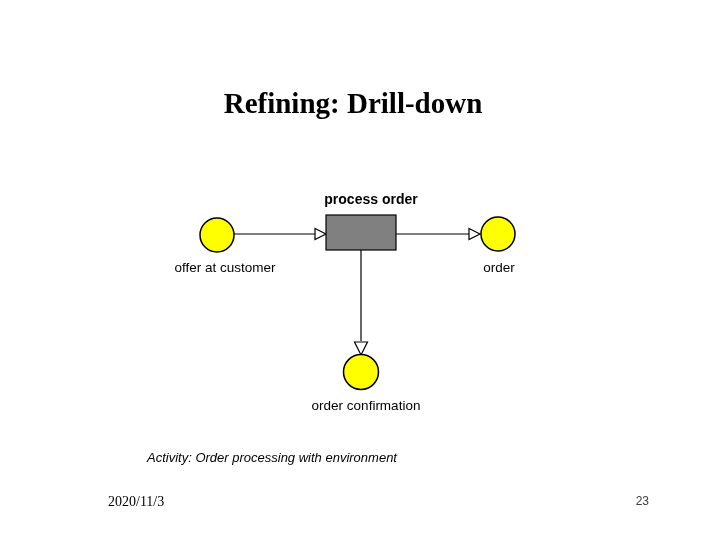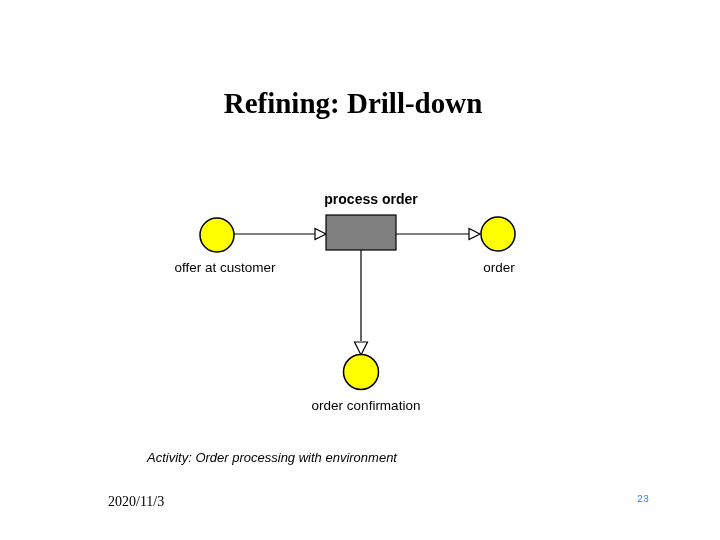--- a/index.html
+++ b/index.html
@@ -65,23 +65,23 @@
     left: 62px;
     font-family: "Liberation Serif", serif;
     font-size: 14px;
     color: #000000;
     margin-left: 46px;
   }
   .footer-page {
     position: absolute;
     top: 494px;
     right: 62px;
-    font-family: Liberation Mono, monospace;
-    font-size: 10px;
-    color: #3b82f6;
+    font-family: Liberation Sans, sans-serif;
+    font-size: 12px;
+    color: #404040;
   }
 </style>
 </head>
 <body>
 
 <div class="slide">
 
   <h1 class="slide-title">Refining: Drill-down</h1>
 
   <svg class="diagram" viewBox="0 0 720 540">

